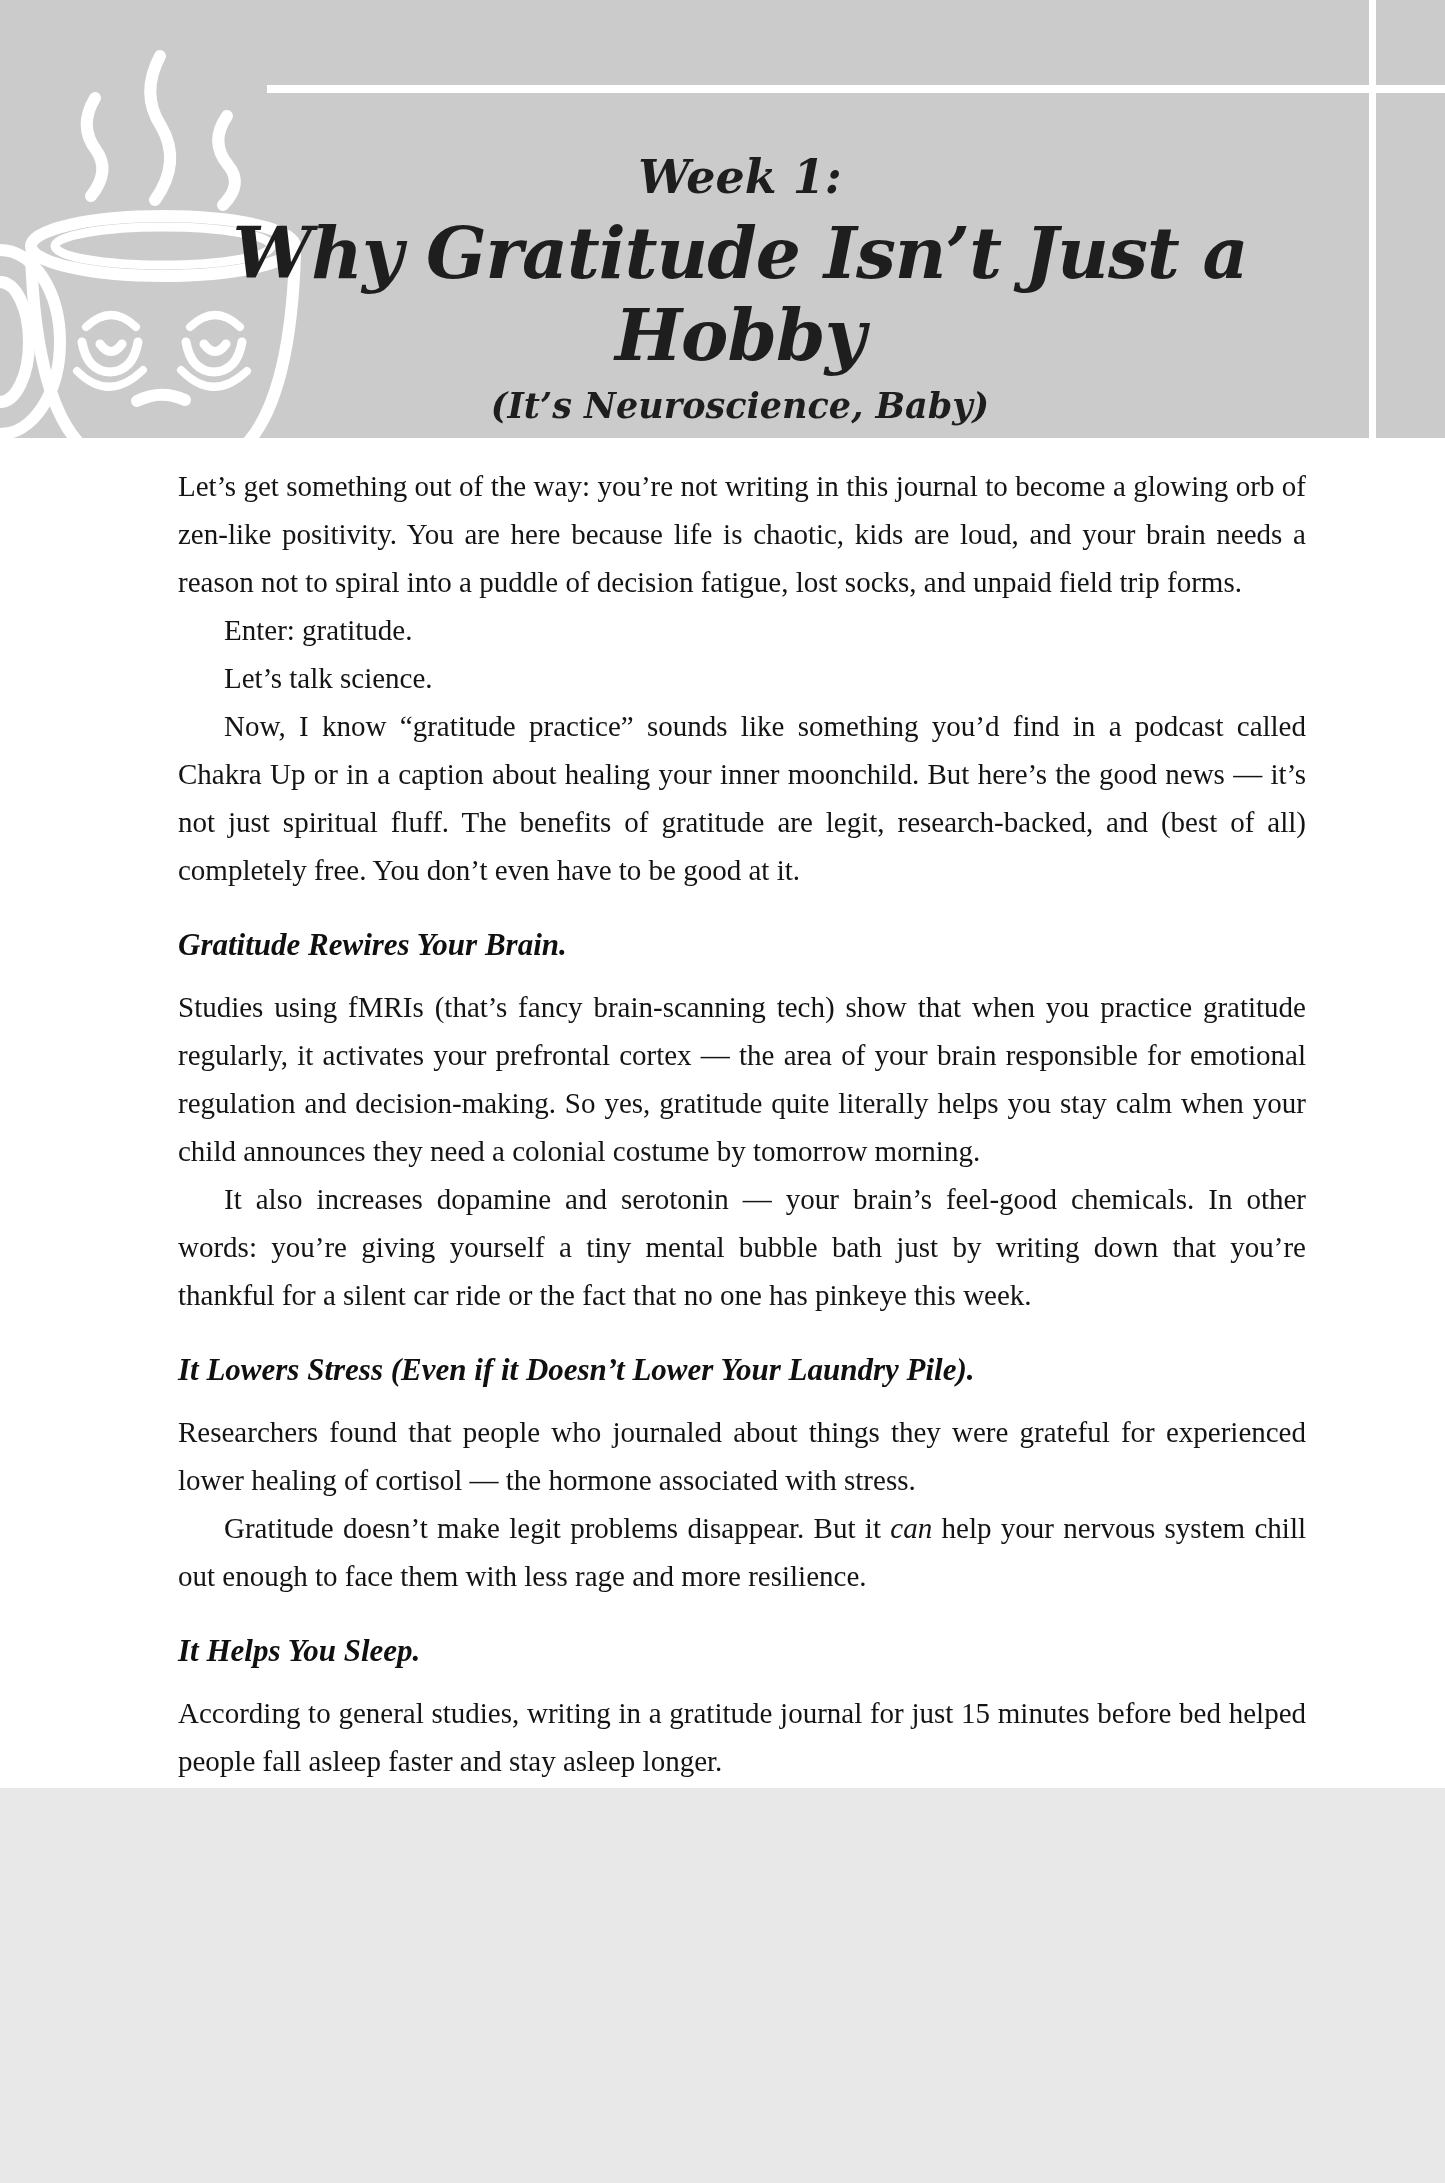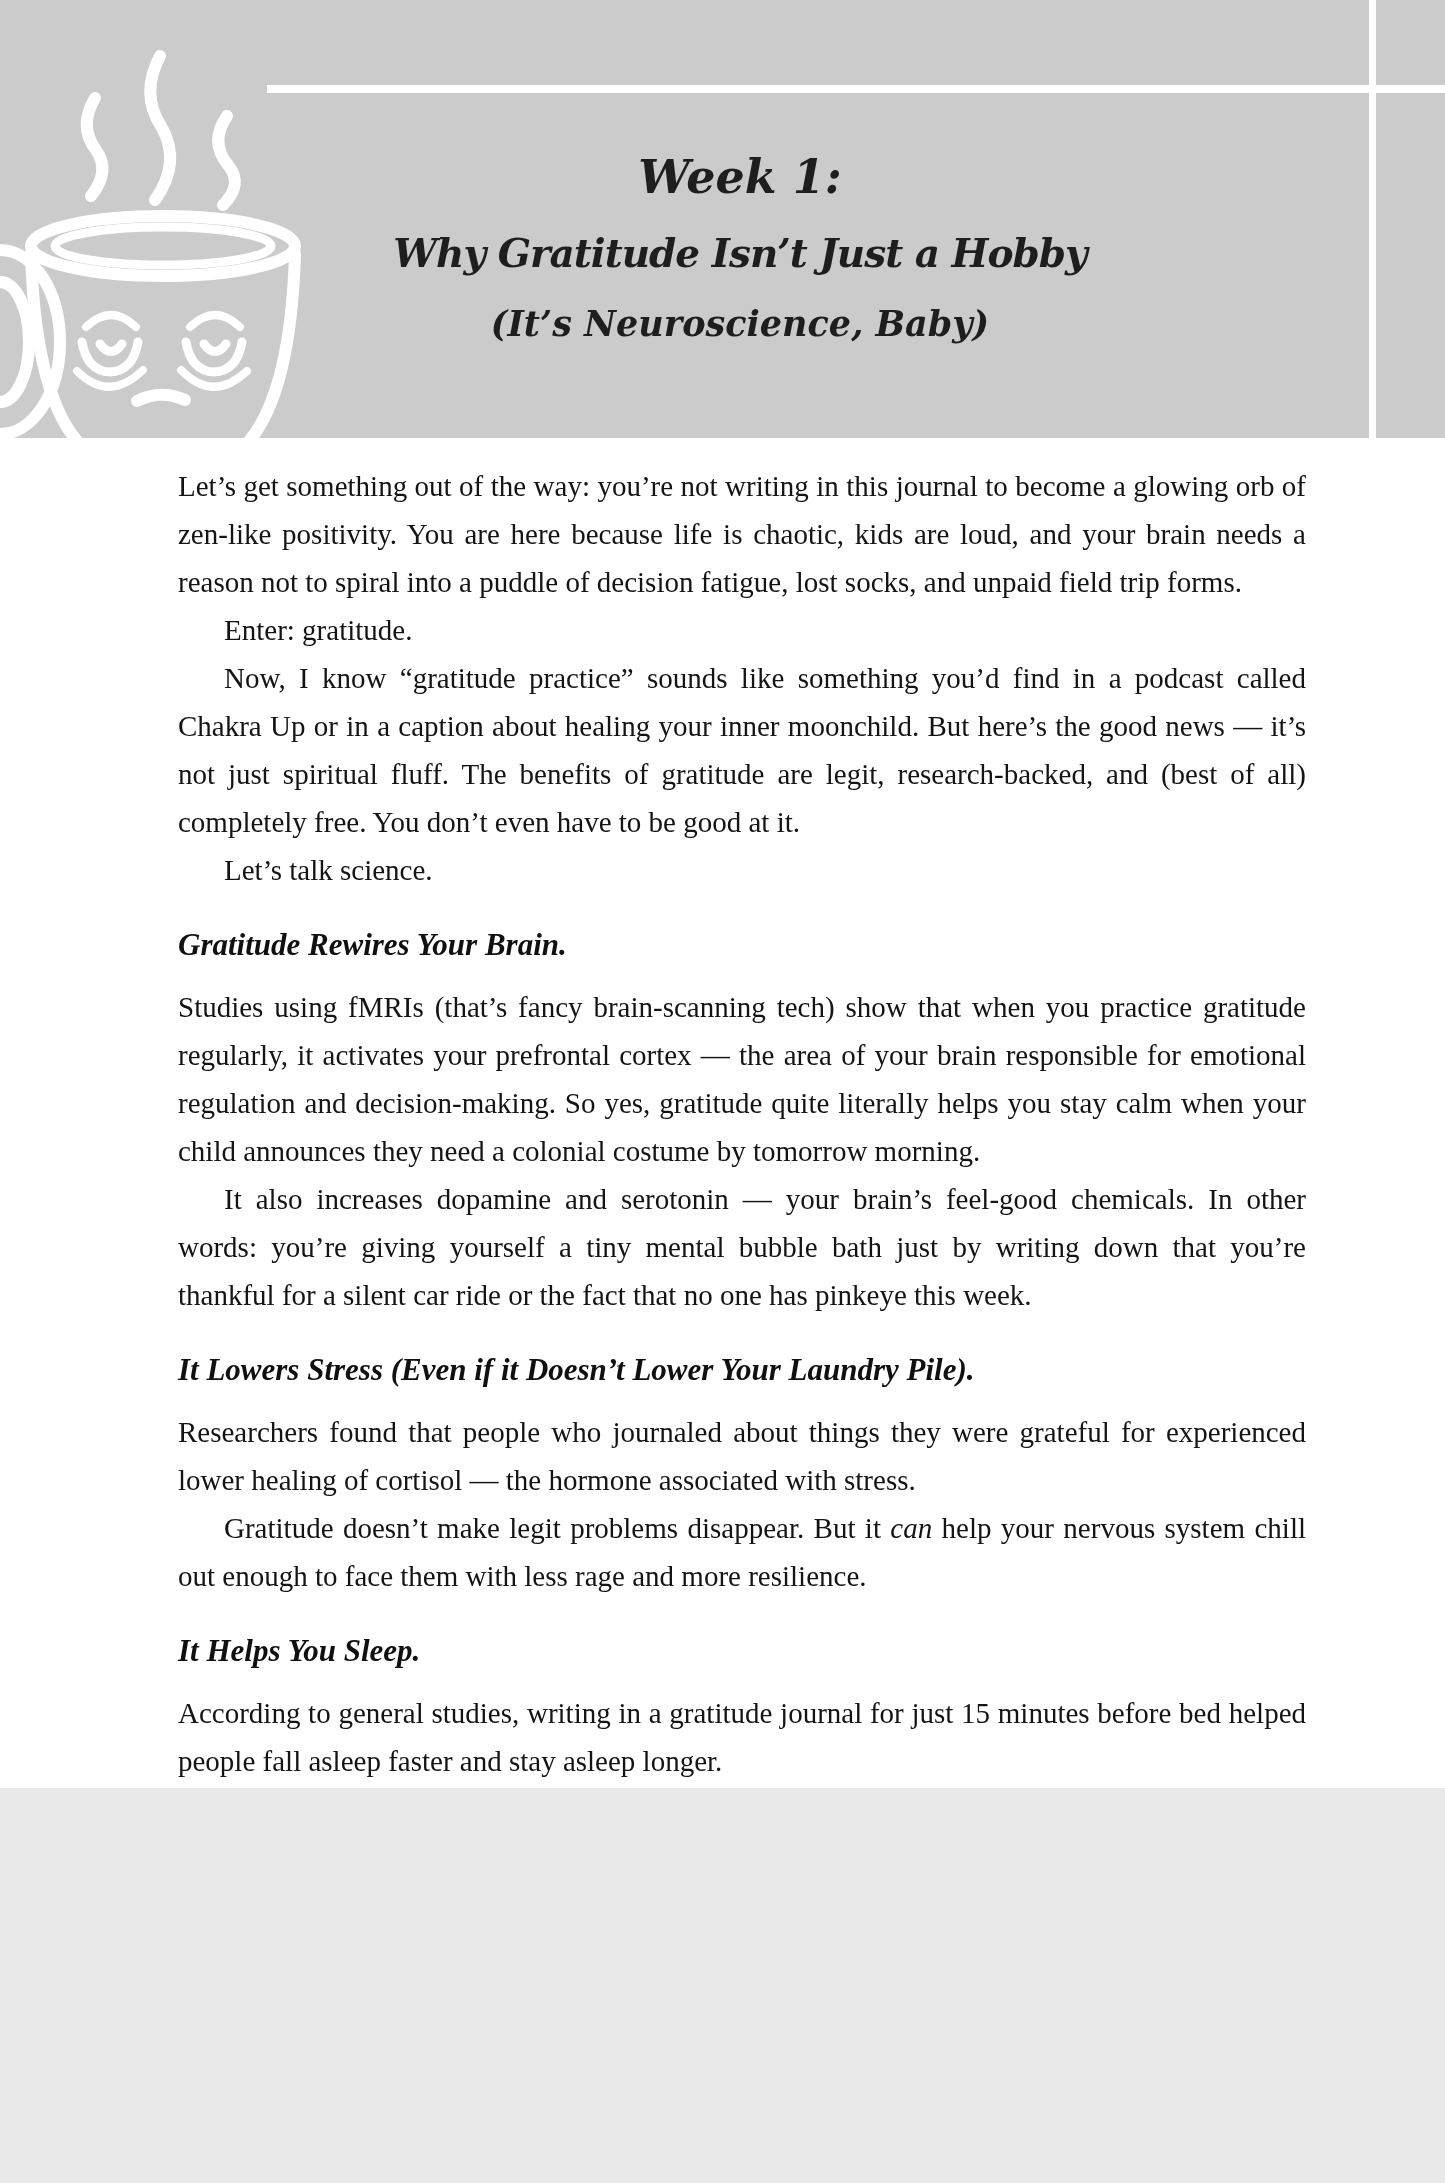--- a/index.html
+++ b/index.html
@@ -11,21 +11,21 @@
   
   .band { position:absolute; left:0; top:0; width:1445px; height:438px; background:#cbcbcb; }
   .hline { position:absolute; left:267px; top:85px; width:1178px; height:8px; background:#ffffff; }
   .vline { position:absolute; left:1369px; top:0; width:7px; height:438px; background:#ffffff; }
   .mug { position:absolute; left:-6px; top:22px; width:345px; height:445px; }
   .titles {
     position:absolute; left:140px; top:148px; width:1200px; text-align:center;
     font-family:"DejaVu Serif", serif; font-style:italic; font-weight:700; color:#1e1e1e;
   }
   .week     { font-size:46px; line-height:58px; }
-  .title    { font-size:39px; line-height:82px; margin:6px 0 0 0; letter-spacing:-1px; font-weight:700; }
+  .title    { font-size:71px; line-height:82px; margin:6px 0 0 0; letter-spacing:-1px; font-weight:700; }
   .subtitle { font-size:35px; line-height:52px; margin-top:4px; }
   
   .content {
     position:absolute; left:178px; top:462px; width:1128px;
     font-size:29px; line-height:48px; text-align:justify; color:#141414;
   }
   .content p { margin:0; }
   .content p.indent { text-indent:46px; }
   .content h2 {
     font-size:31px; line-height:44px; font-weight:700; color:#101010;
@@ -78,22 +78,22 @@
     <div class="titles">
       <div class="week">Week 1:</div>
       <h1 class="title">Why Gratitude Isn’t Just a Hobby</h1>
       <div class="subtitle">(It’s Neuroscience, Baby)</div>
     </div>
   </header>
 
   <main class="content">
     <p>Let’s get something out of the way: you’re not writing in this journal to become a glowing orb of zen-like positivity. You are here because life is chaotic, kids are loud, and your brain needs a reason not to spiral into a puddle of decision fatigue, lost socks, and unpaid field trip forms.</p>
     <p class="indent">Enter: gratitude.</p>
+    <p class="indent">Let’s talk science.</p>
     <p class="indent">Now, I know “gratitude practice” sounds like something you’d find in a podcast called Chakra Up or in a caption about healing your inner moonchild. But here’s the good news — it’s not just spiritual fluff. The benefits of gratitude are legit, research-backed, and (best of all) completely free. You don’t even have to be good at it.</p>
-    <p class="indent">Let’s talk science.</p>
 
     <h2>Gratitude Rewires Your Brain.</h2>
     <p>Studies using fMRIs (that’s fancy brain-scanning tech) show that when you practice gratitude regularly, it activates your prefrontal cortex — the area of your brain responsible for emotional regulation and decision-making. So yes, gratitude quite literally helps you stay calm when your child announces they need a colonial costume by tomorrow morning.</p>
     <p class="indent">It also increases dopamine and serotonin — your brain’s feel-good chemicals. In other words: you’re giving yourself a tiny mental bubble bath just by writing down that you’re thankful for a silent car ride or the fact that no one has pinkeye this week.</p>
 
     <h2>It Lowers Stress (Even if it Doesn’t Lower Your Laundry Pile).</h2>
     <p>Researchers found that people who journaled about things they were grateful for experienced lower healing of cortisol — the hormone associated with stress.</p>
     <p class="indent">
       <span>Gratitude doesn’t make legit problems disappear. But it </span><em>can</em><span> help your nervous system chill out enough to face them with less rage and more resilience.</span>
     </p>

